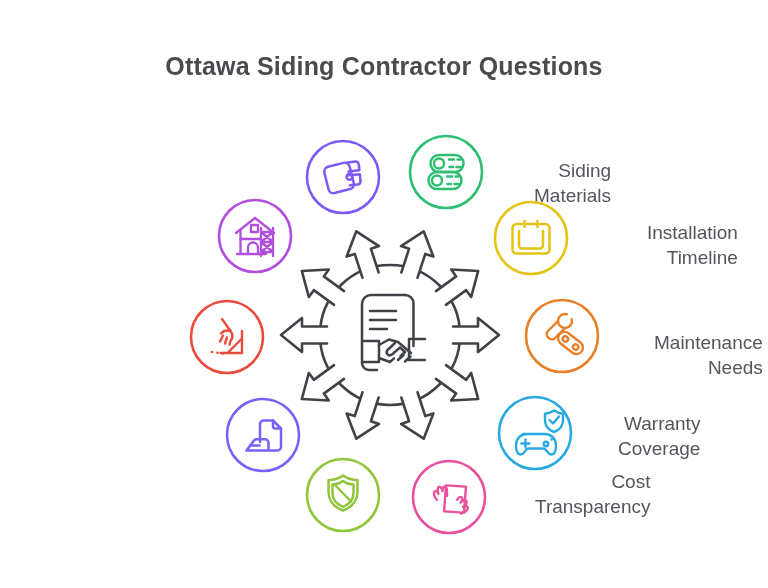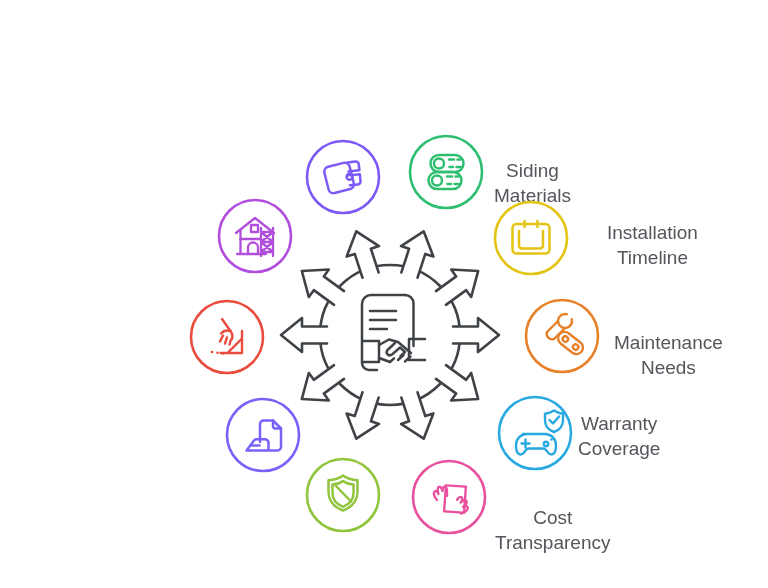--- a/index.html
+++ b/index.html
@@ -5,36 +5,37 @@
   html,body{margin:0;padding:0;background:#fff;}
   .stage{position:relative;width:768px;height:588px;background:#ffffff;overflow:hidden;
          font-family:"Liberation Sans", sans-serif;}
   .page-title{position:absolute;left:0;top:52px;width:100%;text-align:center;
               font-size:25px;font-weight:bold;color:#4a4b4f;letter-spacing:.2px;}
   .item{position:absolute;color:var(--c,#888);}
   .badge{position:absolute;width:84px;height:84px;display:block;}
   .badge *{vector-effect:none;}
   .label{position:absolute;font-size:19px;line-height:25px;color:#54565c;
          white-space:pre-line;}
-  .lab-l{text-align:center;}
+  .lab-l{text-align:right;margin-left:40px;}
   .hub{position:absolute;left:265px;top:210px;width:250px;height:250px;color:#3f4347;}
   svg{stroke-linecap:round;stroke-linejoin:round;}
   
   .p0{left:301px;top:135px}.p1{left:404px;top:130px}.p2{left:213px;top:194px}
   .p3{left:489px;top:196px}.p4{left:185px;top:295px}.p5{left:520px;top:294px}
   .p6{left:221px;top:393px}.p7{left:493px;top:391px}.p8{left:301px;top:453px}
   .p9{left:407px;top:455px}.t1{left:494px;top:158px}
   .t3{left:607px;top:220px}.t5{left:614px;top:330px}.t7{left:578px;top:411px}
-  .t9{left:495px;top:505px}
+  .t9{left:495px;top:469px}
 </style>
 </head>
 <body>
 
 <div class="stage">
 
+  <div class="page-title" style="color: rgb(74, 75, 79);">Ottawa Siding Contractor Questions</div>
 
   <svg class="hub" viewBox="0 0 250 250" fill="none" stroke="currentColor" stroke-width="2.6" style="color: rgb(63, 67, 71);">
     <circle cx="125" cy="125" r="70"></circle>
     <g fill="#ffffff">
       <path d="M116.5,62 V37 H108 L125,16 L142,37 H133.5 V62" transform="rotate(18 125 125)"></path>
       <path d="M116.5,62 V37 H108 L125,16 L142,37 H133.5 V62" transform="rotate(54 125 125)"></path>
       <path d="M116.5,62 V37 H108 L125,16 L142,37 H133.5 V62" transform="rotate(90 125 125)"></path>
       <path d="M116.5,62 V37 H108 L125,16 L142,37 H133.5 V62" transform="rotate(126 125 125)"></path>
       <path d="M116.5,62 V37 H108 L125,16 L142,37 H133.5 V62" transform="rotate(162 125 125)"></path>
       <path d="M116.5,62 V37 H108 L125,16 L142,37 H133.5 V62" transform="rotate(198 125 125)"></path>

